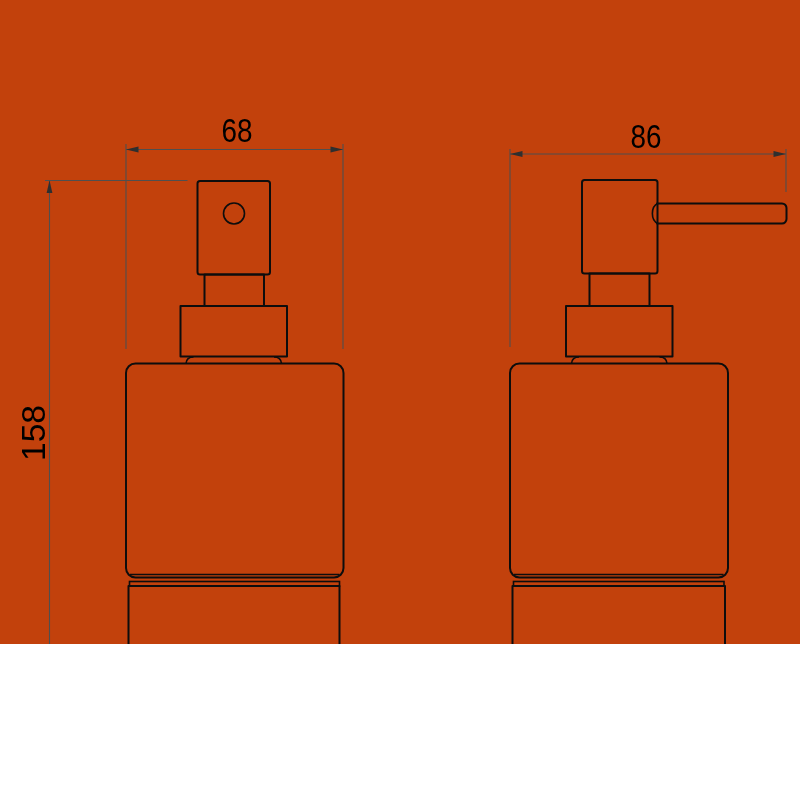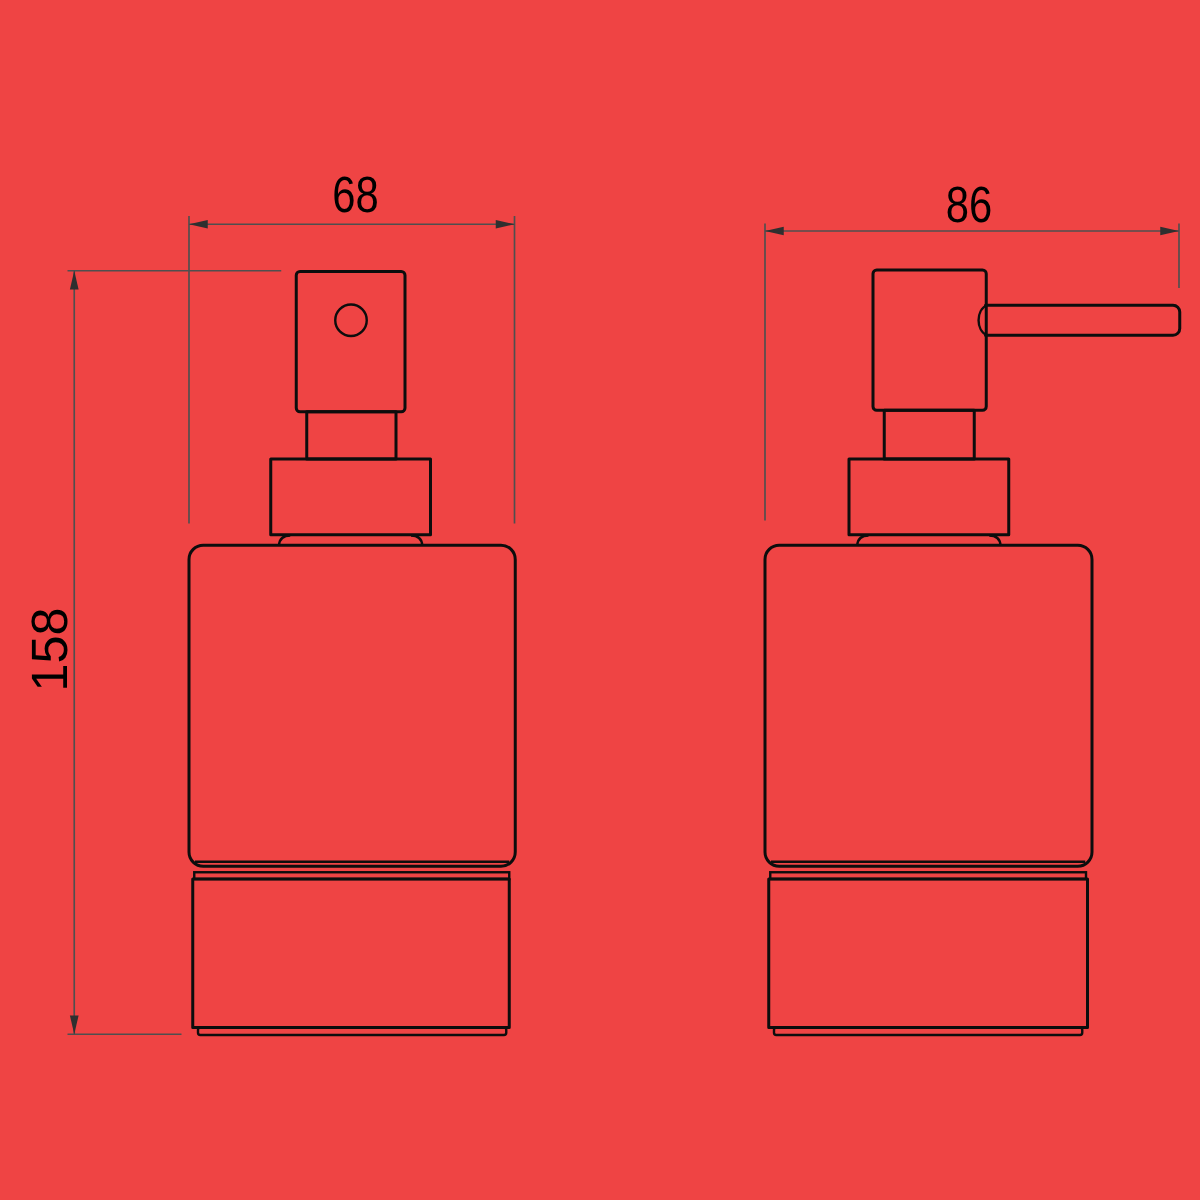--- a/index.html
+++ b/index.html
@@ -1,16 +1,16 @@
 <!DOCTYPE html>
 <html><head>
 <meta charset="utf-8">
 <style>
   html,body{margin:0;padding:0;background:#ffffff;}
-  .stage{width:800px;height:800px;background:#ef4444;position:relative;overflow:hidden;}
+  .stage{width:800px;height:644px;background:#c2410c;position:relative;overflow:hidden;}
   svg{display:block;}
   .obj{fill:none;stroke:#0d0d0d;stroke-width:2;stroke-linejoin:round;stroke-linecap:round;}
   .objthin{fill:none;stroke:#0d0d0d;stroke-width:1.6;}
   .thin{fill:none;stroke:#4f4f4f;stroke-width:1.1;}
   .arr{fill:#2f2f2f;stroke:none;}
   .dimtext{font-family:"Liberation Sans",sans-serif;font-size:34px;fill:#000000;}
 </style>
 </head>
 <body>
 

